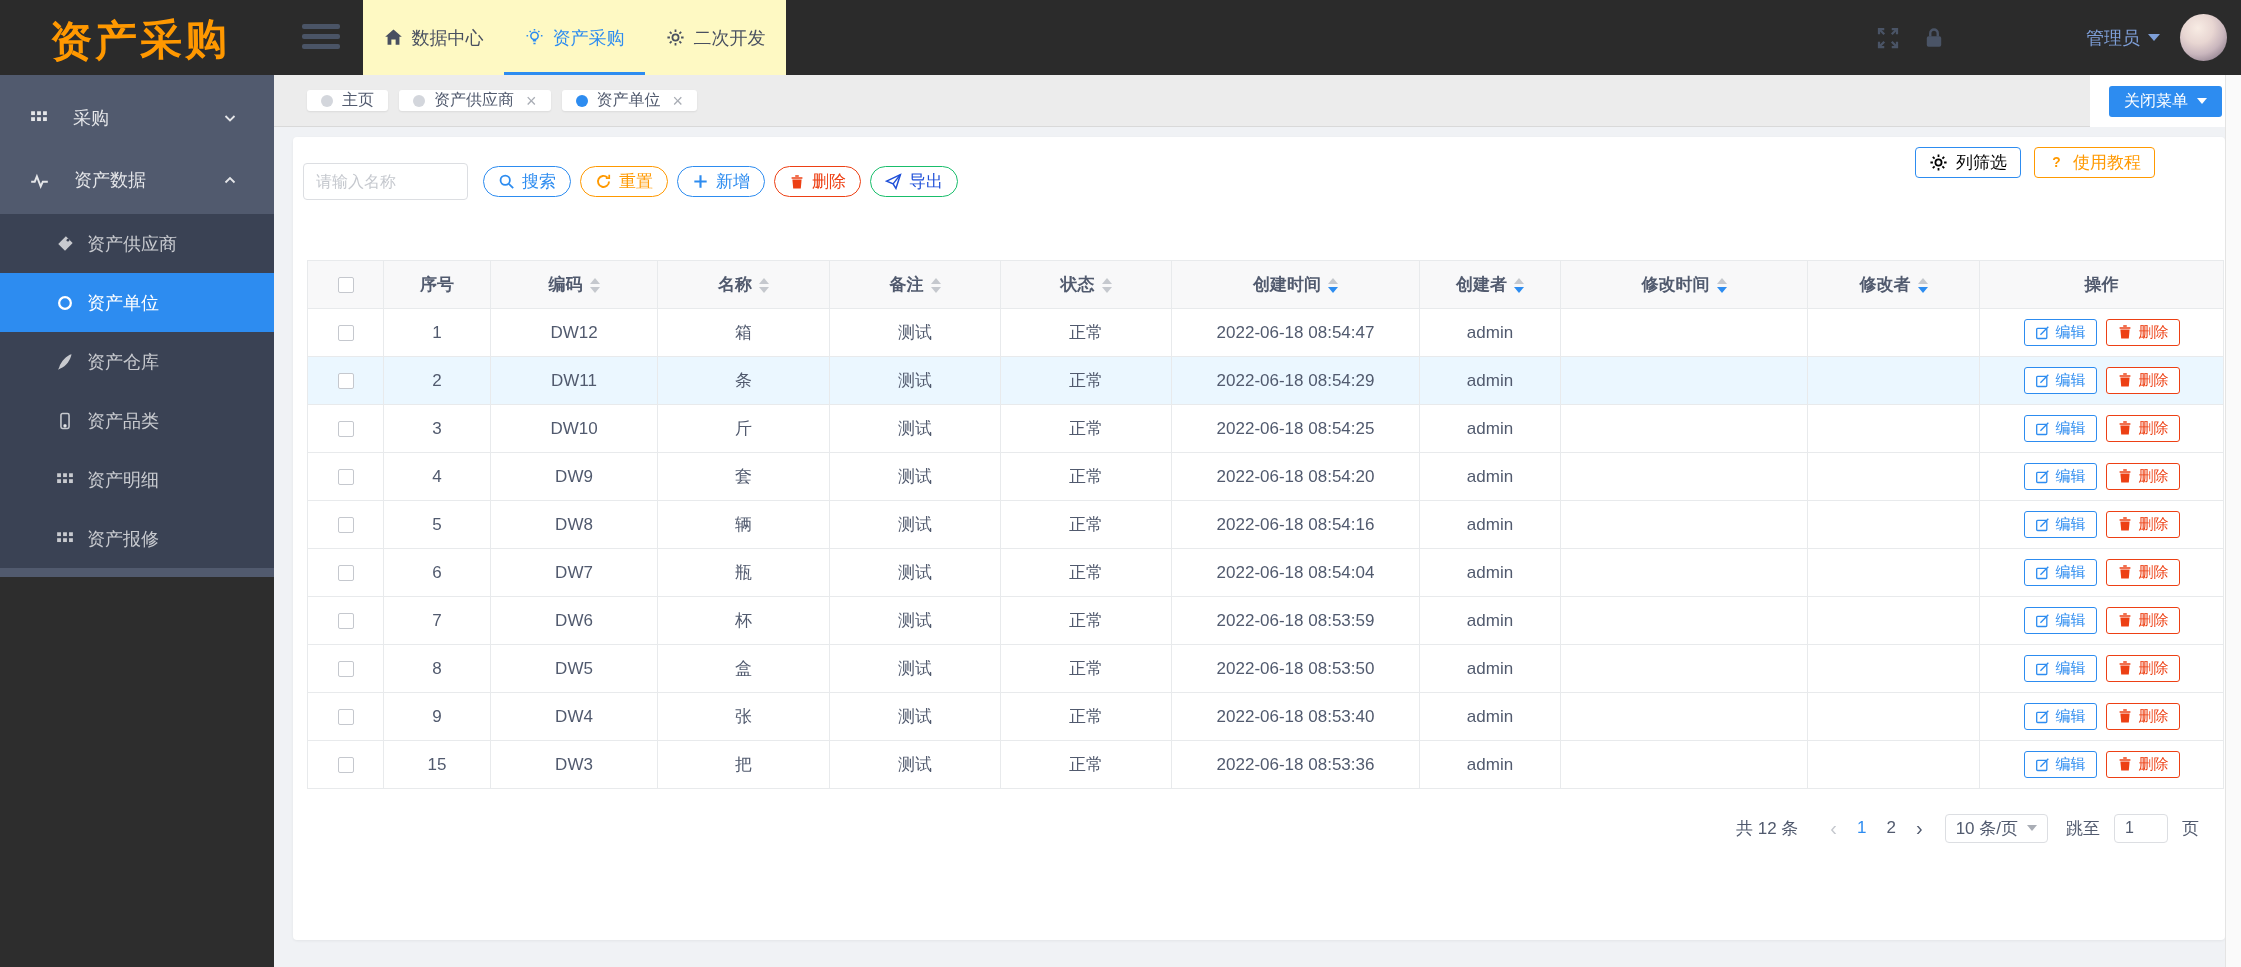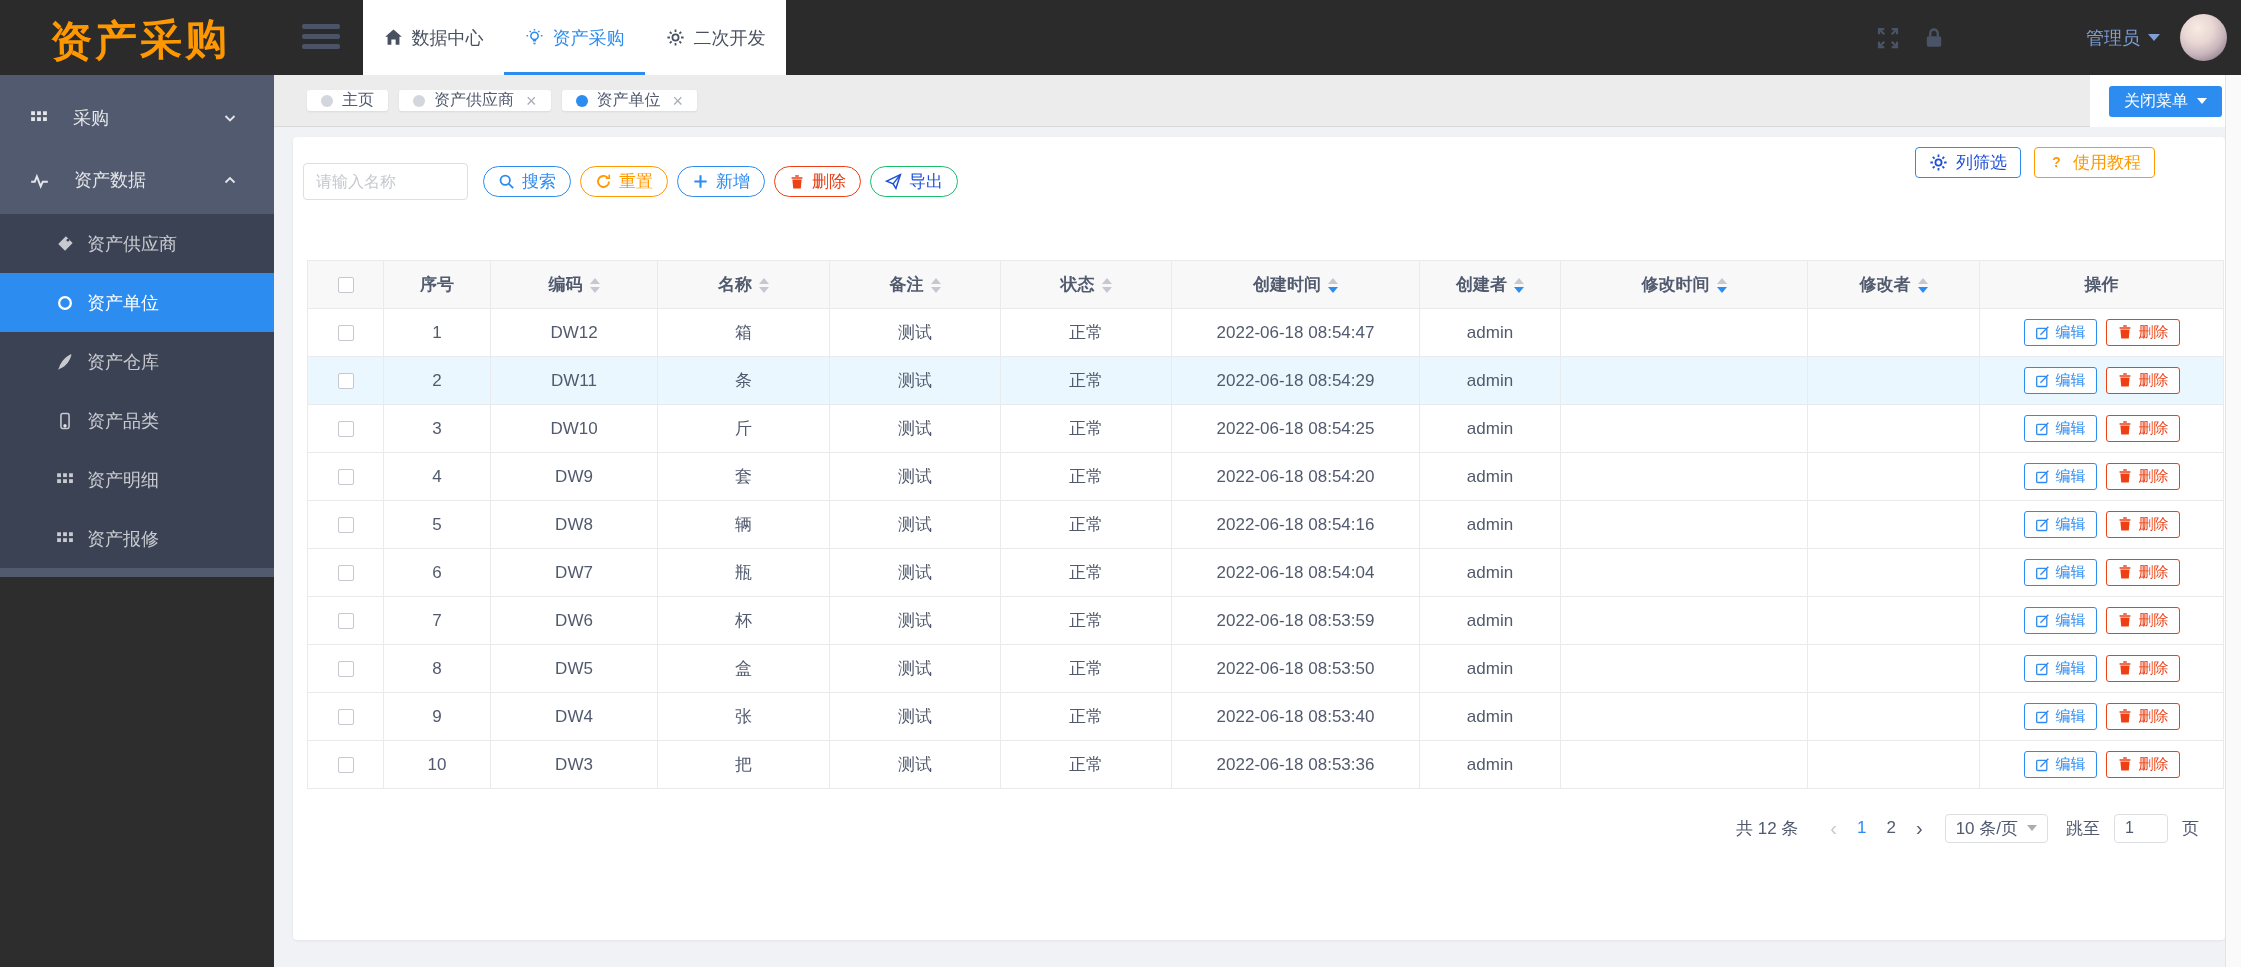--- a/index.html
+++ b/index.html
@@ -6,21 +6,21 @@
   html,body { width:2241px; height:967px; overflow:hidden; }
   body { font-family:"Liberation Sans","DejaVu Sans",sans-serif; color:#515a6e; }
   .screen { position:relative; width:2241px; height:967px; background:#f0f2f5; }
 
   
   .header { position:absolute; left:0; top:0; width:2241px; height:75px; background:#2b2b2b; z-index:5; }
   .logo { position:absolute; left:50px; top:12px; width:230px; font-size:42px; font-weight:bold;
           color:#ff9800; letter-spacing:3px; transform:rotate(-1deg); }
   .hamburger { position:absolute; left:302px; top:24px; width:38px; height:28px; cursor:pointer; }
   .hamburger i { display:block; width:38px; height:4.5px; background:#4a5466; border-radius:2px; margin-bottom:5.5px; }
-  .top-nav { position:absolute; left:363px; top:0; height:75px; background:#ffffff; display:flex; }
+  .top-nav { position:absolute; left:363px; top:0; height:75px; background:#fef9c3; display:flex; }
   .top-nav-item { width:141px; height:75px; display:flex; align-items:center; justify-content:center;
                   gap:9px; font-size:18px; color:#495060; cursor:pointer; position:relative; }
   .top-nav-item .icn { display:inline-flex; }
   .top-nav-item.active { color:#2d8cf0; }
   .top-nav-item.active::after { content:""; position:absolute; left:0; bottom:0; width:100%; height:3px; background:#2d8cf0; }
   .header-right { position:absolute; right:0; top:0; height:75px; display:flex; align-items:center; }
   .hr-icon { color:#4a5466; margin-right:22px; display:inline-flex; cursor:pointer; }
   .admin { color:#7e9fd8; font-size:18px; margin-left:118px; cursor:pointer; display:flex; align-items:center; gap:8px;}
   .caret-d { width:0; height:0; border-left:6px solid transparent; border-right:6px solid transparent; border-top:7px solid #7e9fd8; display:inline-block; }
   .avatar { width:47px; height:47px; border-radius:50%; margin:0 14px 0 20px; cursor:pointer;
@@ -339,21 +339,21 @@
                 <svg width="17" height="17" viewBox="0 0 16 16" fill="none" stroke="currentColor" stroke-width="1.4">
                   <path d="M1.5 7.6 14.5 1.5 10.3 14.5 7.6 10.2z"></path>
                   <path d="M7.6 10.2 14.5 1.5"></path>
                 </svg>
               </span>
               <span>导出</span>
             </button>
           </div>
 
         <div class="tools-right" id="tools-right">
-            <button class="sq-btn" style="color: #1d4ed8; border-color: rgb(45, 140, 240);">
+            <button class="sq-btn" style="color: #000000; border-color: rgb(45, 140, 240);">
               <span class="icn ">
                 <svg width="19" height="19" viewBox="0 0 16 16" fill="none" stroke="currentColor" stroke-width="1.5">
                   <circle cx="8" cy="8" r="2.6"></circle>
                   <path d="M8 1.2v2.1M8 12.7v2.1M1.2 8h2.1M12.7 8h2.1M3.2 3.2l1.5 1.5M11.3 11.3l1.5 1.5M12.8 3.2l-1.5 1.5M4.7 11.3l-1.5 1.5"></path>
                 </svg>
               </span>
               <span>列筛选</span>
             </button>
             <button class="sq-btn" style="color: rgb(255, 153, 0); border-color: rgb(255, 153, 0);">
               <span class="icn ">
@@ -660,21 +660,21 @@
                         <rect x="6" y="1.2" width="4" height="1.6" rx=".8"></rect>
                         <rect x="2.4" y="3.2" width="11.2" height="1.5" rx=".75"></rect>
                         <path d="M3.4 5.5h9.2l-.8 9H4.2z"></path>
                       </svg>
                     </span>
                     <span>删除</span>
                   </button></td>
               </tr>
               <tr>
                 <td><span class="cbx"></span></td>
-                <td>10</td>
+                <td>15</td>
                 <td>DW3</td>
                 <td>把</td>
                 <td>测试</td>
                 <td>正常</td>
                 <td>2022-06-18 08:53:36</td>
                 <td>admin</td>
                 <td></td>
                 <td></td>
                 <td><button class="act-btn edit">
                     <span class="icn ">

